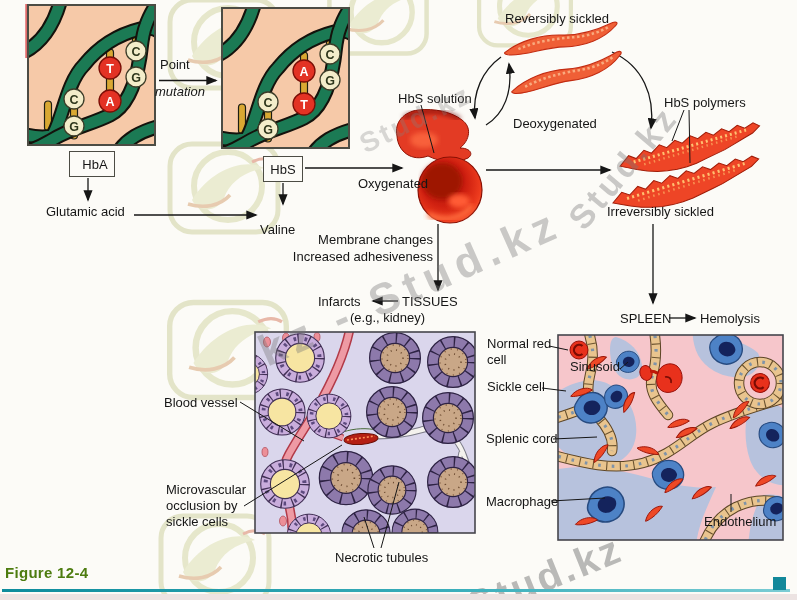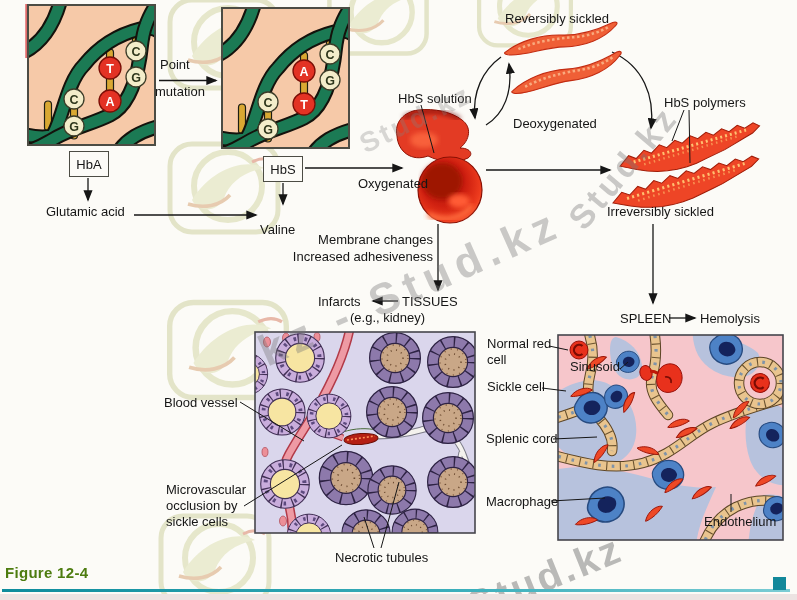--- a/index.html
+++ b/index.html
@@ -368,23 +368,23 @@
       <line class="thin" x1="549" y1="346" x2="568" y2="350"></line>
       <line class="thin" x1="542" y1="388" x2="566" y2="391"></line>
       <line class="thin" x1="553" y1="439" x2="597" y2="437"></line>
       <line class="thin" x1="551" y1="501" x2="605" y2="498"></line>
       <line class="thin" x1="731" y1="512" x2="731" y2="494"></line>
       <line class="thin" x1="620" y1="369" x2="628" y2="362"></line>
     </g>
   </svg>
 
   <div class="lbl ctr" style="left:160px;top:57px;width:58px;">Point</div>
-  <div class="lbl ctr" style="left:155px;top:84px;width:68px;">mutation</div>
-
-  <div class="hbox" style="left:69px;top:151px;">HbA</div>
+  <div class="lbl ctr" style="left:155px;top:84px;width:68px;font-style:italic;">mutation</div>
+
+  <div class="hbox" style="left:69px;top:151px;padding-left:6px;">HbA</div>
   <div class="hbox" style="left:263px;top:156px;">HbS</div>
 
   <div class="lbl" style="left:46px;top:204px;">Glutamic acid</div>
   <div class="lbl" style="left:260px;top:222px;text-align:right;">Valine</div>
   <div class="lbl" style="left:317px;top:176px;margin-left:41px;">Oxygenated</div>
   <div class="lbl" style="left:370px;top:91px;margin-left:28px;">HbS solution</div>
   <div class="lbl" style="left:505px;top:11px;">Reversibly sickled</div>
   <div class="lbl" style="left:513px;top:116px;">Deoxygenated</div>
   <div class="lbl" style="left:664px;top:95px;">HbS polymers</div>
   <div class="lbl" style="left:607px;top:204px;">Irreversibly sickled</div>

